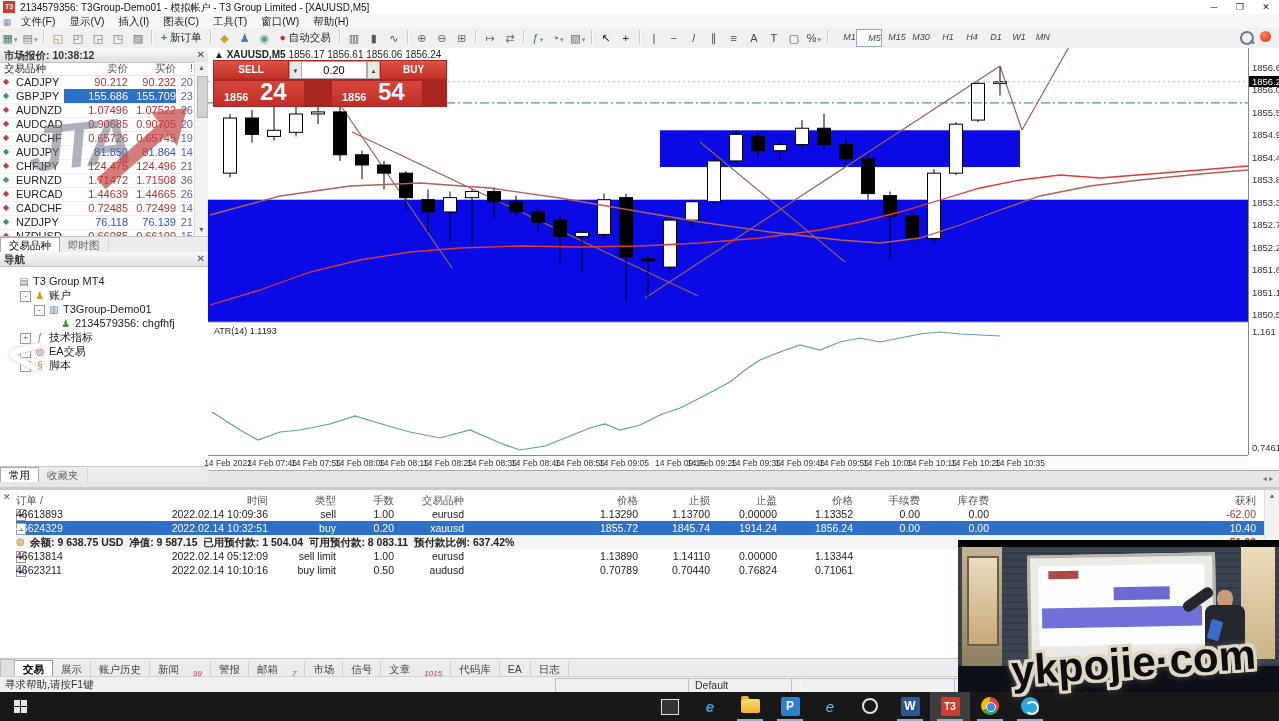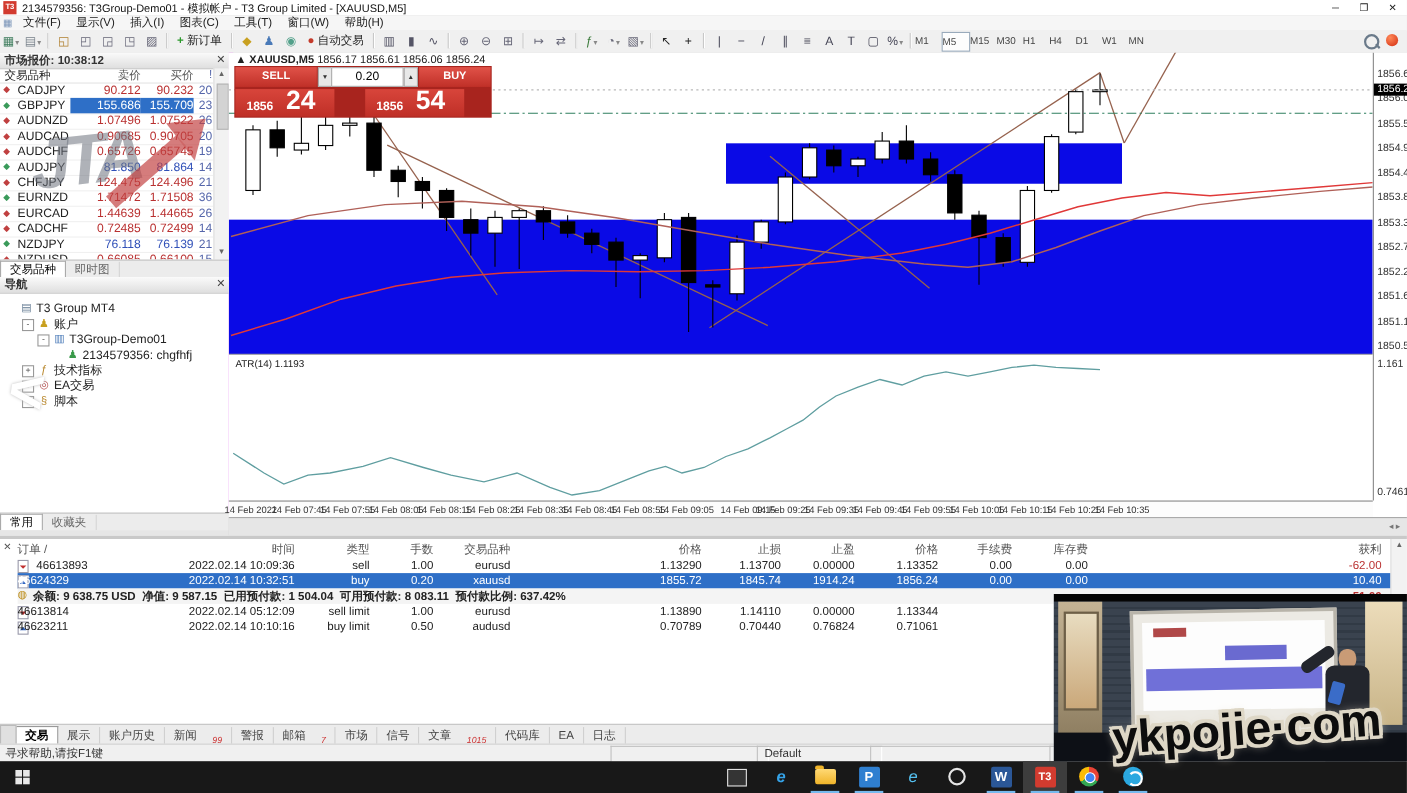--- a/index.html
+++ b/index.html
@@ -14,21 +14,21 @@
   .winctl{position:absolute;top:0;height:14px;width:26px;text-align:center;font-size:9px;line-height:14px;color:#222;}
   .menubar{left:0;top:14px;width:1279px;height:14px;background:#f6f6f6;border-bottom:1px solid #e0e0e0;}
   .mi{display:inline-block;padding:0 7px;font-size:10.5px;line-height:14px;color:#222;}
   .menuchart{display:inline-block;width:14px;text-align:center;color:#7a94b8;font-size:9px;}
   .toolbar{left:0;top:28px;width:1279px;height:20px;background:#f0f0f0;border-bottom:1px solid #c8c8c8;}
   .tbi{display:inline-block;height:16px;min-width:18px;margin:1px 0;text-align:center;line-height:16px;
        font-size:11px;color:#667;vertical-align:top;border:1px solid transparent;}
   .tbi.dd::after{content:"▾";font-size:7px;color:#888;margin-left:1px;}
   .tbsep{display:inline-block;width:1px;height:14px;margin:2px 3px;background:#c8c8c8;vertical-align:top;border-right:1px solid #fff;}
   .tbtext{display:inline-block;height:16px;margin:1px 1px;padding:0 4px;line-height:16px;font-size:10.5px;color:#222;vertical-align:top;}
-  .tf{display:inline-block;width:24px;height:16px;margin:1px 0;text-align:left;line-height:16px;font-size:9px;color:#444;vertical-align:top;}
+  .tf{display:inline-block;width:24px;height:16px;margin:1px 0;text-align:right;line-height:16px;font-size:9px;color:#444;vertical-align:top;font-style:italic;}
   .tf.on{background:#fdfdfd;border:1px solid #9ab;}
   .mag{position:relative;display:inline-block;width:10px;height:10px;border:2px solid #6a7a8a;border-radius:50%;margin:3px 4px 0 6px;vertical-align:top;}
   .mag::after{content:"";position:absolute;left:8px;top:8px;width:5px;height:2px;background:#6a7a8a;transform:rotate(45deg);}
   .alertdot{display:inline-block;width:11px;height:11px;border-radius:50%;background:radial-gradient(circle at 35% 30%,#ff8858,#d22c10);margin:3px 4px 0 2px;vertical-align:top;}
   
   .panel{background:#fff;border-right:4px solid #d946ef;}
   .ptitle{position:absolute;left:0;top:0;right:0;height:14px;background:linear-gradient(#fafafa,#dfdfdf);
           border-bottom:1px solid #c5c5c5;font-weight:bold;font-size:10.5px;line-height:14px;padding-left:4px;color:#333;}
   .pclose{position:absolute;right:3px;top:0;font-size:10px;color:#444;line-height:14px;}
   .mwhdr{position:absolute;left:0;top:14px;width:194px;height:13px;color:#555;font-size:10.5px;border-bottom:1px solid #e4e4e4;}
@@ -472,21 +472,21 @@
         <span class="thc" style="left: 761px; width: 76px; text-align: right;">价格</span>
         <span class="thc" style="left: 837px; width: 67px; text-align: right;">手续费</span>
         <span class="thc" style="left: 904px; width: 69px; text-align: right;">库存费</span>
         <span class="thc" style="left: 973px; width: 267px; text-align: right;">获利</span>
       </div>
     <div id="termrows">
         <div class="trow" style="top: 17px; width: 1262px;">
           <span class="ordico" style="position: absolute; left: 0px; top: 2px;">
             <i style="border-top-color: rgb(192, 48, 48); margin-top: 4px;"></i>
           </span>
-          <span class="trc" style="left: 0px; width: 100px; text-align: left; padding-left: 17px;"> 46613893</span>
+          <span class="trc" style="left: 0px; width: 100px; text-align: left;"> 46613893</span>
           <span class="trc" style="left: 100px; width: 152px; text-align: right;">2022.02.14 10:09:36</span>
           <span class="trc" style="left: 252px; width: 68px; text-align: right;">sell</span>
           <span class="trc" style="left: 320px; width: 58px; text-align: right;">1.00</span>
           <span class="trc" style="left: 378px; width: 70px; text-align: right;">eurusd</span>
           <span class="trc" style="left: 448px; width: 174px; text-align: right;">1.13290</span>
           <span class="trc" style="left: 622px; width: 72px; text-align: right;">1.13700</span>
           <span class="trc" style="left: 694px; width: 67px; text-align: right;">0.00000</span>
           <span class="trc" style="left: 761px; width: 76px; text-align: right;">1.13352</span>
           <span class="trc" style="left: 837px; width: 67px; text-align: right;">0.00</span>
           <span class="trc" style="left: 904px; width: 69px; text-align: right;">0.00</span>

